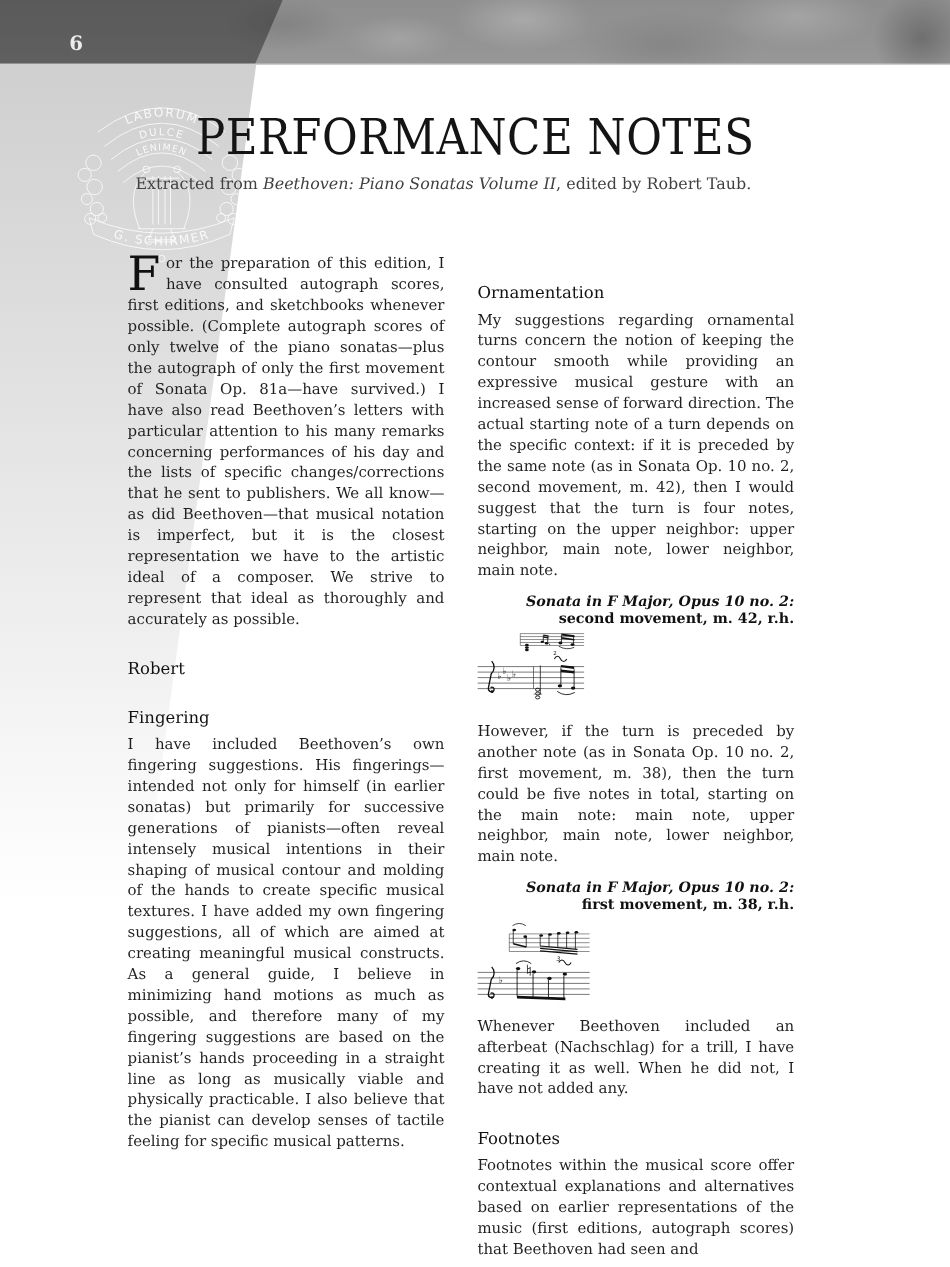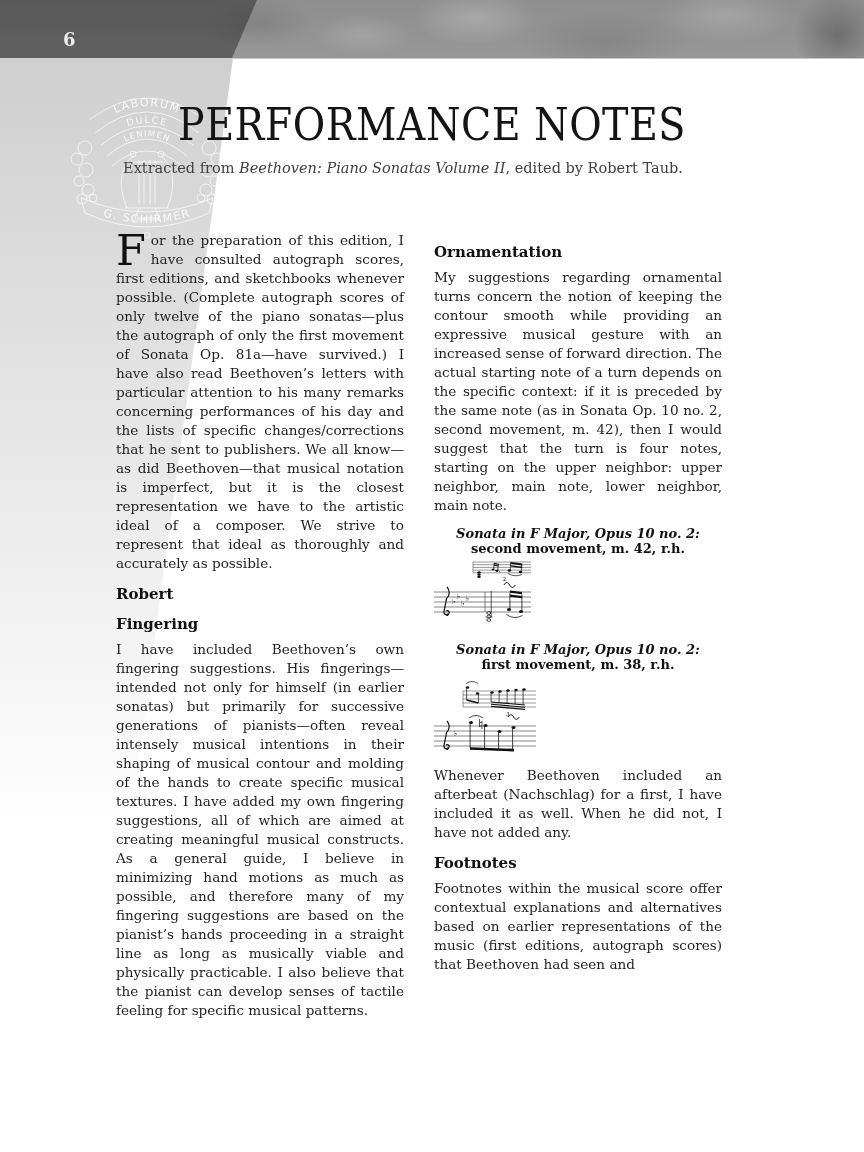--- a/index.html
+++ b/index.html
@@ -31,23 +31,23 @@
   #logo{left:54px;top:62px;width:186px;height:178px;}
   #title{left:0;top:101px;width:864px;text-align:center;font-size:45px;line-height:47px;
     color:#141414;letter-spacing:.5px;transform:scaleX(.88);transform-origin:50% 50%;white-space:nowrap;}
   #subtitle{left:0;top:160px;width:764px;text-align:center;font-size:14.5px;color:#404040;margin-left:21px;}
 
   
   .col{width:288px;top:231px;font-size:13.6px;line-height:19px;text-align:justify;color:#1f1f1f;}
   #col-left{left:116px;}
   #col-right{left:434px;}
   .col p{margin:0 0 11px 0;}
-  .col h3{font-size:15px;line-height:17px;margin:13px 0 7px 0;color:#111;font-weight:bold;}
+  .col h3{font-size:15px;line-height:17px;margin:27px 0 7px 0;color:#111;font-weight:normal;}
   .dropcap{float:left;font-size:43px;line-height:34px;padding:2px 5px 0 0;color:#111;}
-  .cap{margin:4px 0 4px 0;font-size:13px;line-height:15px;font-weight:bold;color:#111;text-align:center;}
+  .cap{margin:4px 0 4px 0;font-size:13px;line-height:15px;font-weight:bold;color:#111;text-align:right;}
   .cap .t{font-style:italic;display:block;}
   .music{display:block;margin:4px 0 10px 0;}
   svg text{font-family:"DejaVu Sans", sans-serif;}
 </style>
 </head>
 <body>
 
 <div id="band" class="abs"></div>
 <div id="band-dark" class="abs"></div>
 <div id="page-num" class="abs">6</div>
@@ -178,20 +178,21 @@
       <path d="M51,57 H59" stroke="#333" stroke-width="0.5"></path>
       <ellipse cx="75" cy="49.5" rx="2" ry="1.5" fill="#111"></ellipse>
       <ellipse cx="87" cy="51.5" rx="2" ry="1.5" fill="#111"></ellipse>
       <path d="M75.9,49.5 V32.7 M87.9,51.5 V34.4" stroke="#111" stroke-width="0.8"></path>
       <path d="M75.9,30.5 L88,32 L88,34.2 L75.9,32.7 Z" fill="#111"></path>
       <path d="M75.9,34.6 L88,36.1 L88,38.3 L75.9,36.8 Z" fill="#111"></path>
       <path d="M72.5,54.5 Q80,60 88.5,55.5" stroke="#111" stroke-width="0.8" fill="none"></path>
     </g>
   </svg>
 
+  <p>However, if the turn is preceded by another note (as in Sonata Op. 10 no. 2, first movement, m. 38), then the turn could be five notes in total, starting on the main note: main note, upper neighbor, main note, lower neighbor, main note.</p>
 
   <div class="cap">
     <span class="t">Sonata in F Major, Opus 10 no. 2:</span>
     <span>first movement, m. 38, r.h.</span>
   </div>
 
   <svg class="music" width="104" height="80" viewBox="0 0 104 80">
     <g stroke="#333" stroke-width="0.5">
       <path d="M29,15 H102 M29,19 H102 M29,23 H102 M29,27 H102 M29,31 H102 M29,15 V31"></path>
     </g>
@@ -226,17 +227,17 @@
       <path d="M45.5,43 V51 M48,45 V53 M45.5,46.8 L48,46 M45.5,50.6 L48,49.8" stroke="#111" stroke-width="0.7"></path>
       <ellipse cx="51.5" cy="49.5" rx="2" ry="1.5" fill="#111"></ellipse>
       <ellipse cx="65.5" cy="55.5" rx="2" ry="1.5" fill="#111"></ellipse>
       <ellipse cx="79.5" cy="51.5" rx="2" ry="1.5" fill="#111"></ellipse>
       <path d="M74,41 c1.6,-3 4,-3 5.6,0 c1.6,3 4,3 5.6,0" stroke="#111" stroke-width="1" fill="none"></path>
       <path d="M36.1,48 V72 M50.6,51 V72.6 M64.6,57 V73.2 M78.6,53 V73.8" stroke="#111" stroke-width="0.8"></path>
       <path d="M36,71.2 L80,72.8 L80,75.4 L36,73.8 Z" fill="#111"></path>
     </g>
   </svg>
 
-  <p>Whenever Beethoven included an afterbeat (Nachschlag) for a first, I have included it as well. When he did not, I have not added any.</p>
+  <p>Whenever Beethoven included an afterbeat (Nachschlag) for a trill, I have creating it as well. When he did not, I have not added any.</p>
 
   <h3>Footnotes</h3>
   <p>Footnotes within the musical score offer contextual explanations and alternatives based on earlier representations of the music (first editions, autograph scores) that Beethoven had seen and</p>
 </div>
 
 </body></html>

